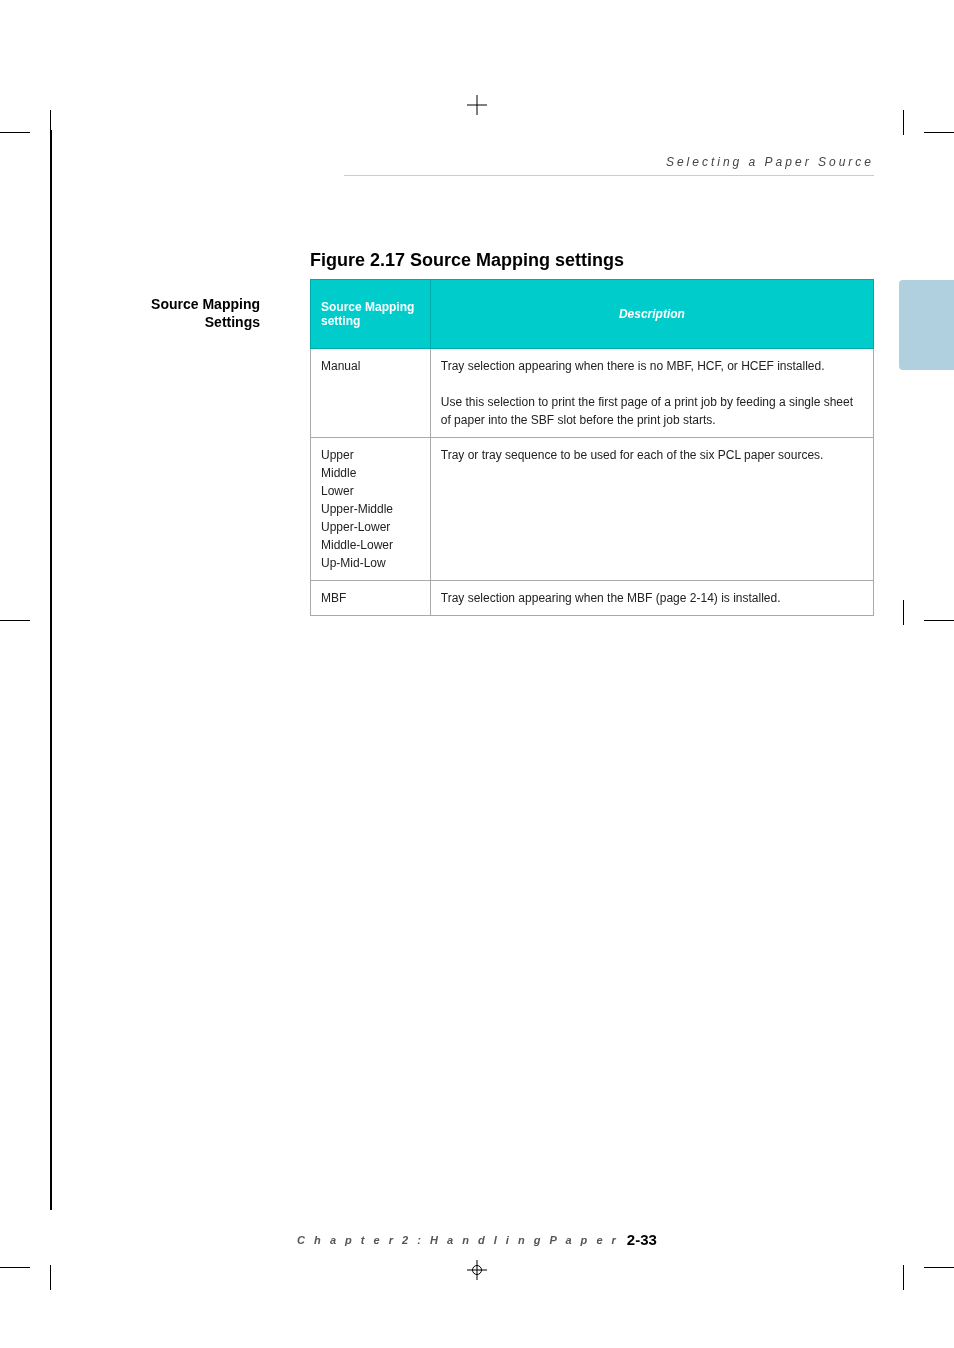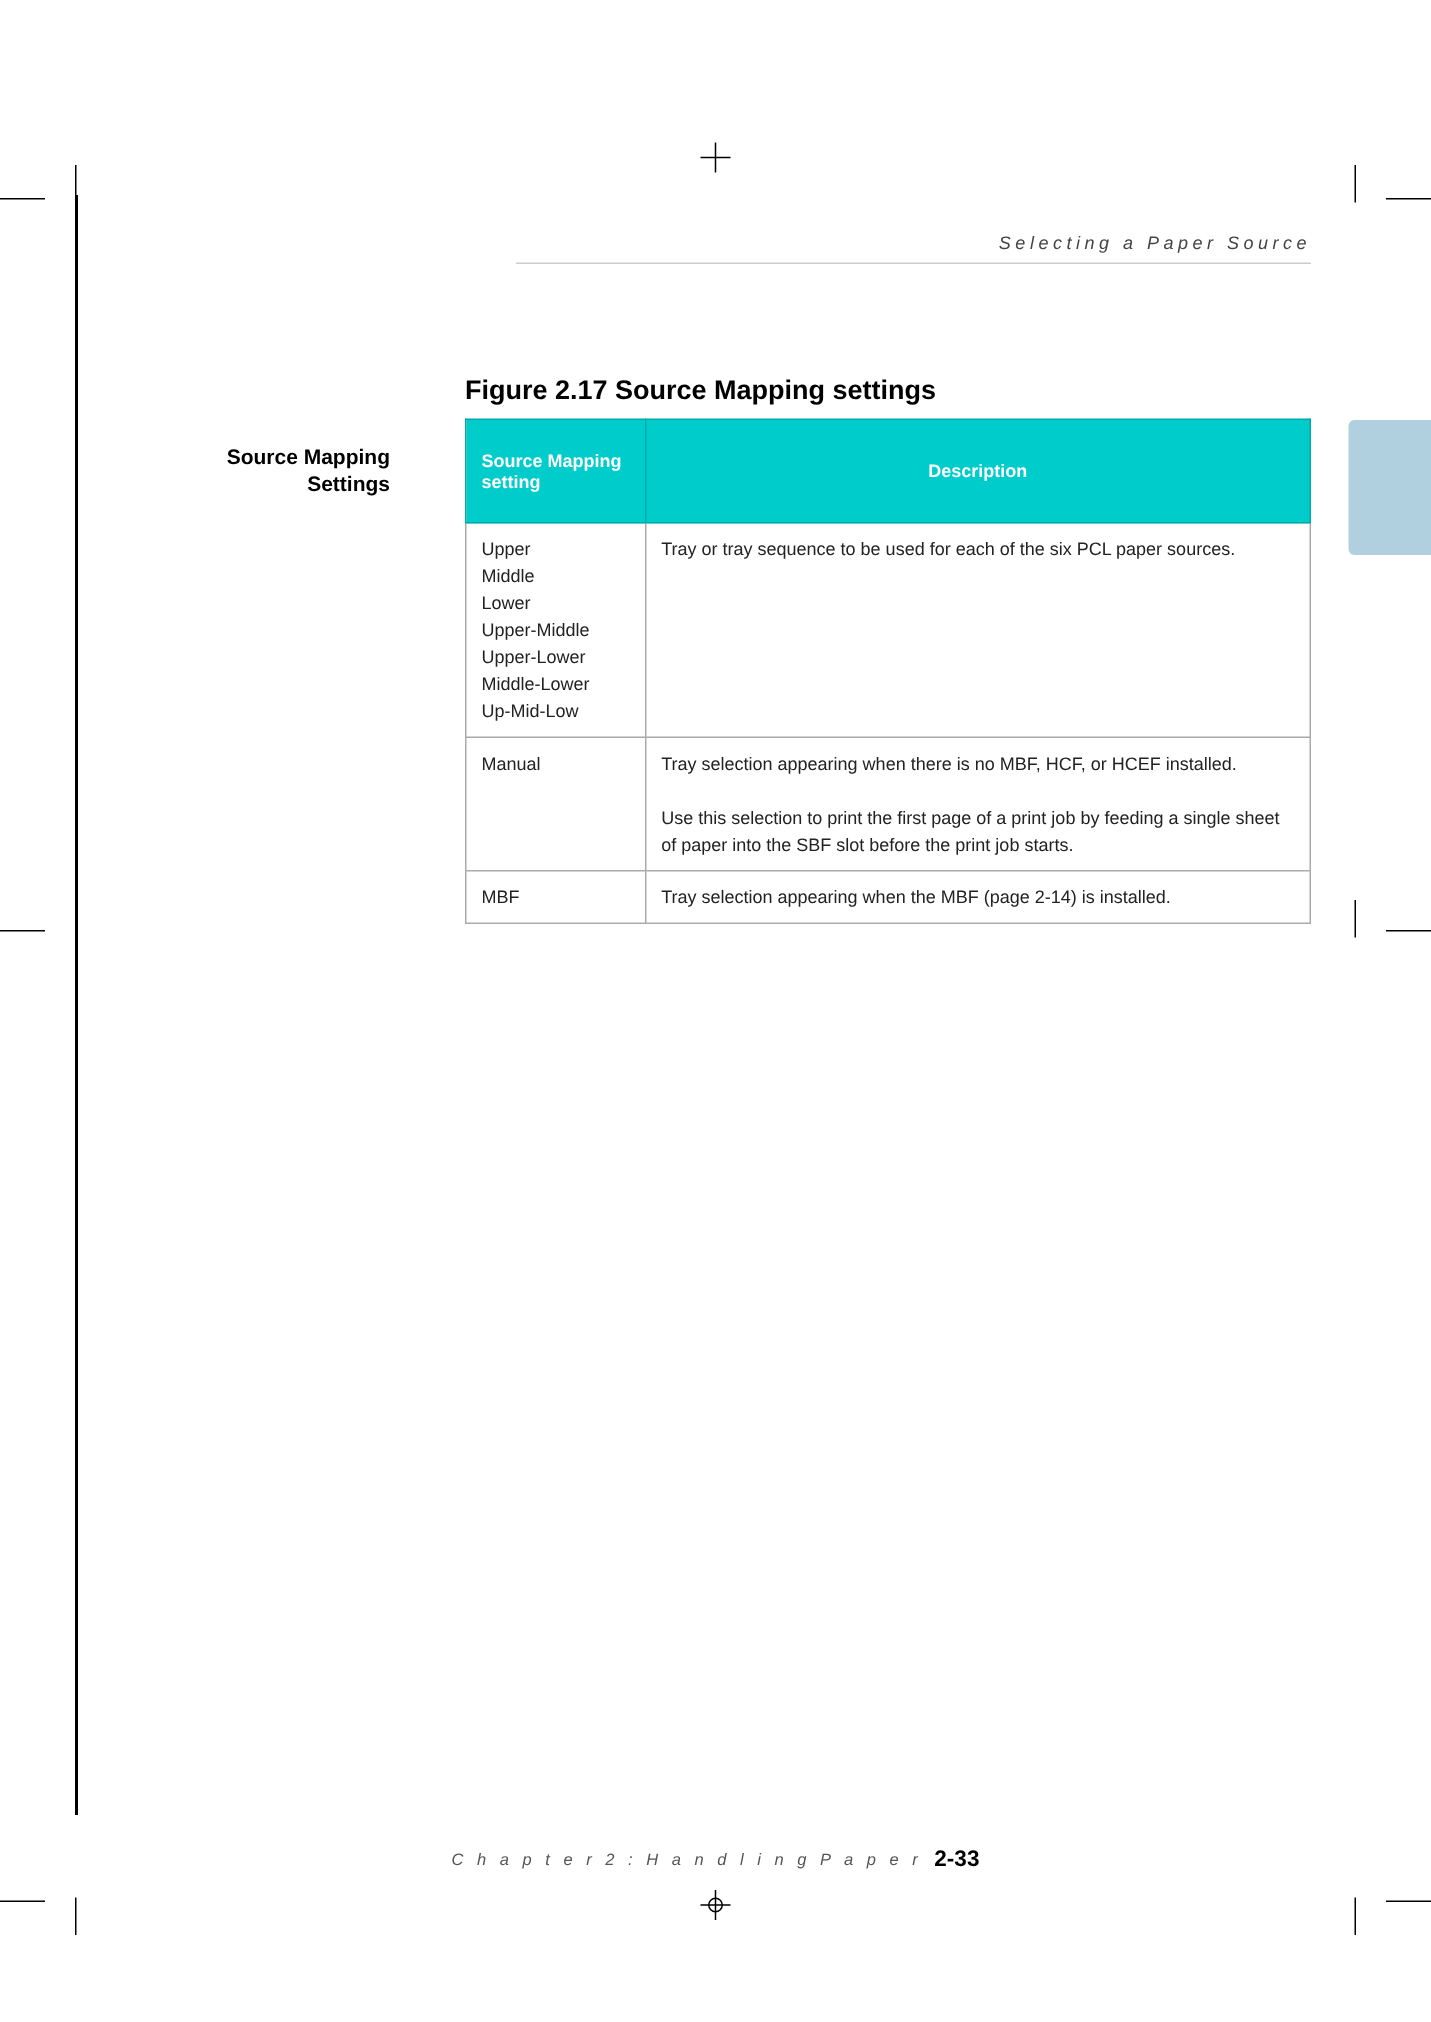--- a/index.html
+++ b/index.html
@@ -265,20 +265,21 @@
       font-size: 12px;
       font-weight: bold;
       padding: 20px 10px;
       text-align: left;
       border: 1px solid #00aaaa;
       margin-left: 21px;
     }
 
     .mapping-table th.desc-header {
       text-align: center;
+      font-style: italic;
     }
 
     .mapping-table td {
       padding: 8px 10px;
       vertical-align: top;
       border: 1px solid #aaa;
       font-size: 12px;
       color: #222;
       line-height: 1.5;
     }
@@ -302,20 +303,21 @@
       align-items: center;
     }
 
     .footer-text {
       font-family: Arial, Helvetica, sans-serif;
       font-size: 11px;
       color: #555;
       letter-spacing: 3px;
       font-style: italic;
       text-align: center;
+      font-weight: bold;
     }
 
     .footer-page-num {
       font-family: Arial, Helvetica, sans-serif;
       font-size: 15px;
       font-weight: bold;
       color: #000;
       margin-left: 8px;
     }
 
@@ -385,32 +387,32 @@
           <th>
             <span>Source Mapping setting</span>
           </th>
           <th class="desc-header">
             <span>Description</span>
           </th>
         </tr>
       </thead>
       <tbody>
         <tr>
+          <td>Manual</td>
+          <td>
+            Tray selection appearing when there is no MBF, HCF, or HCEF installed.<br><br>
+            Use this selection to print the first page of a print job by feeding a single sheet of paper into the SBF slot before the print job starts.
+          </td>
+        </tr>
+        <tr>
           <td>
             Upper<br>Middle<br>Lower<br>Upper-Middle<br>Upper-Lower<br>Middle-Lower<br>Up-Mid-Low
           </td>
           <td>
             Tray or tray sequence to be used for each of the six PCL paper sources.
-          </td>
-        </tr>
-        <tr>
-          <td>Manual</td>
-          <td>
-            Tray selection appearing when there is no MBF, HCF, or HCEF installed.<br><br>
-            Use this selection to print the first page of a print job by feeding a single sheet of paper into the SBF slot before the print job starts.
           </td>
         </tr>
         <tr>
           <td>MBF</td>
           <td>
             Tray selection appearing when the MBF (page 2-14) is installed.
           </td>
         </tr>
       </tbody>
     </table>

